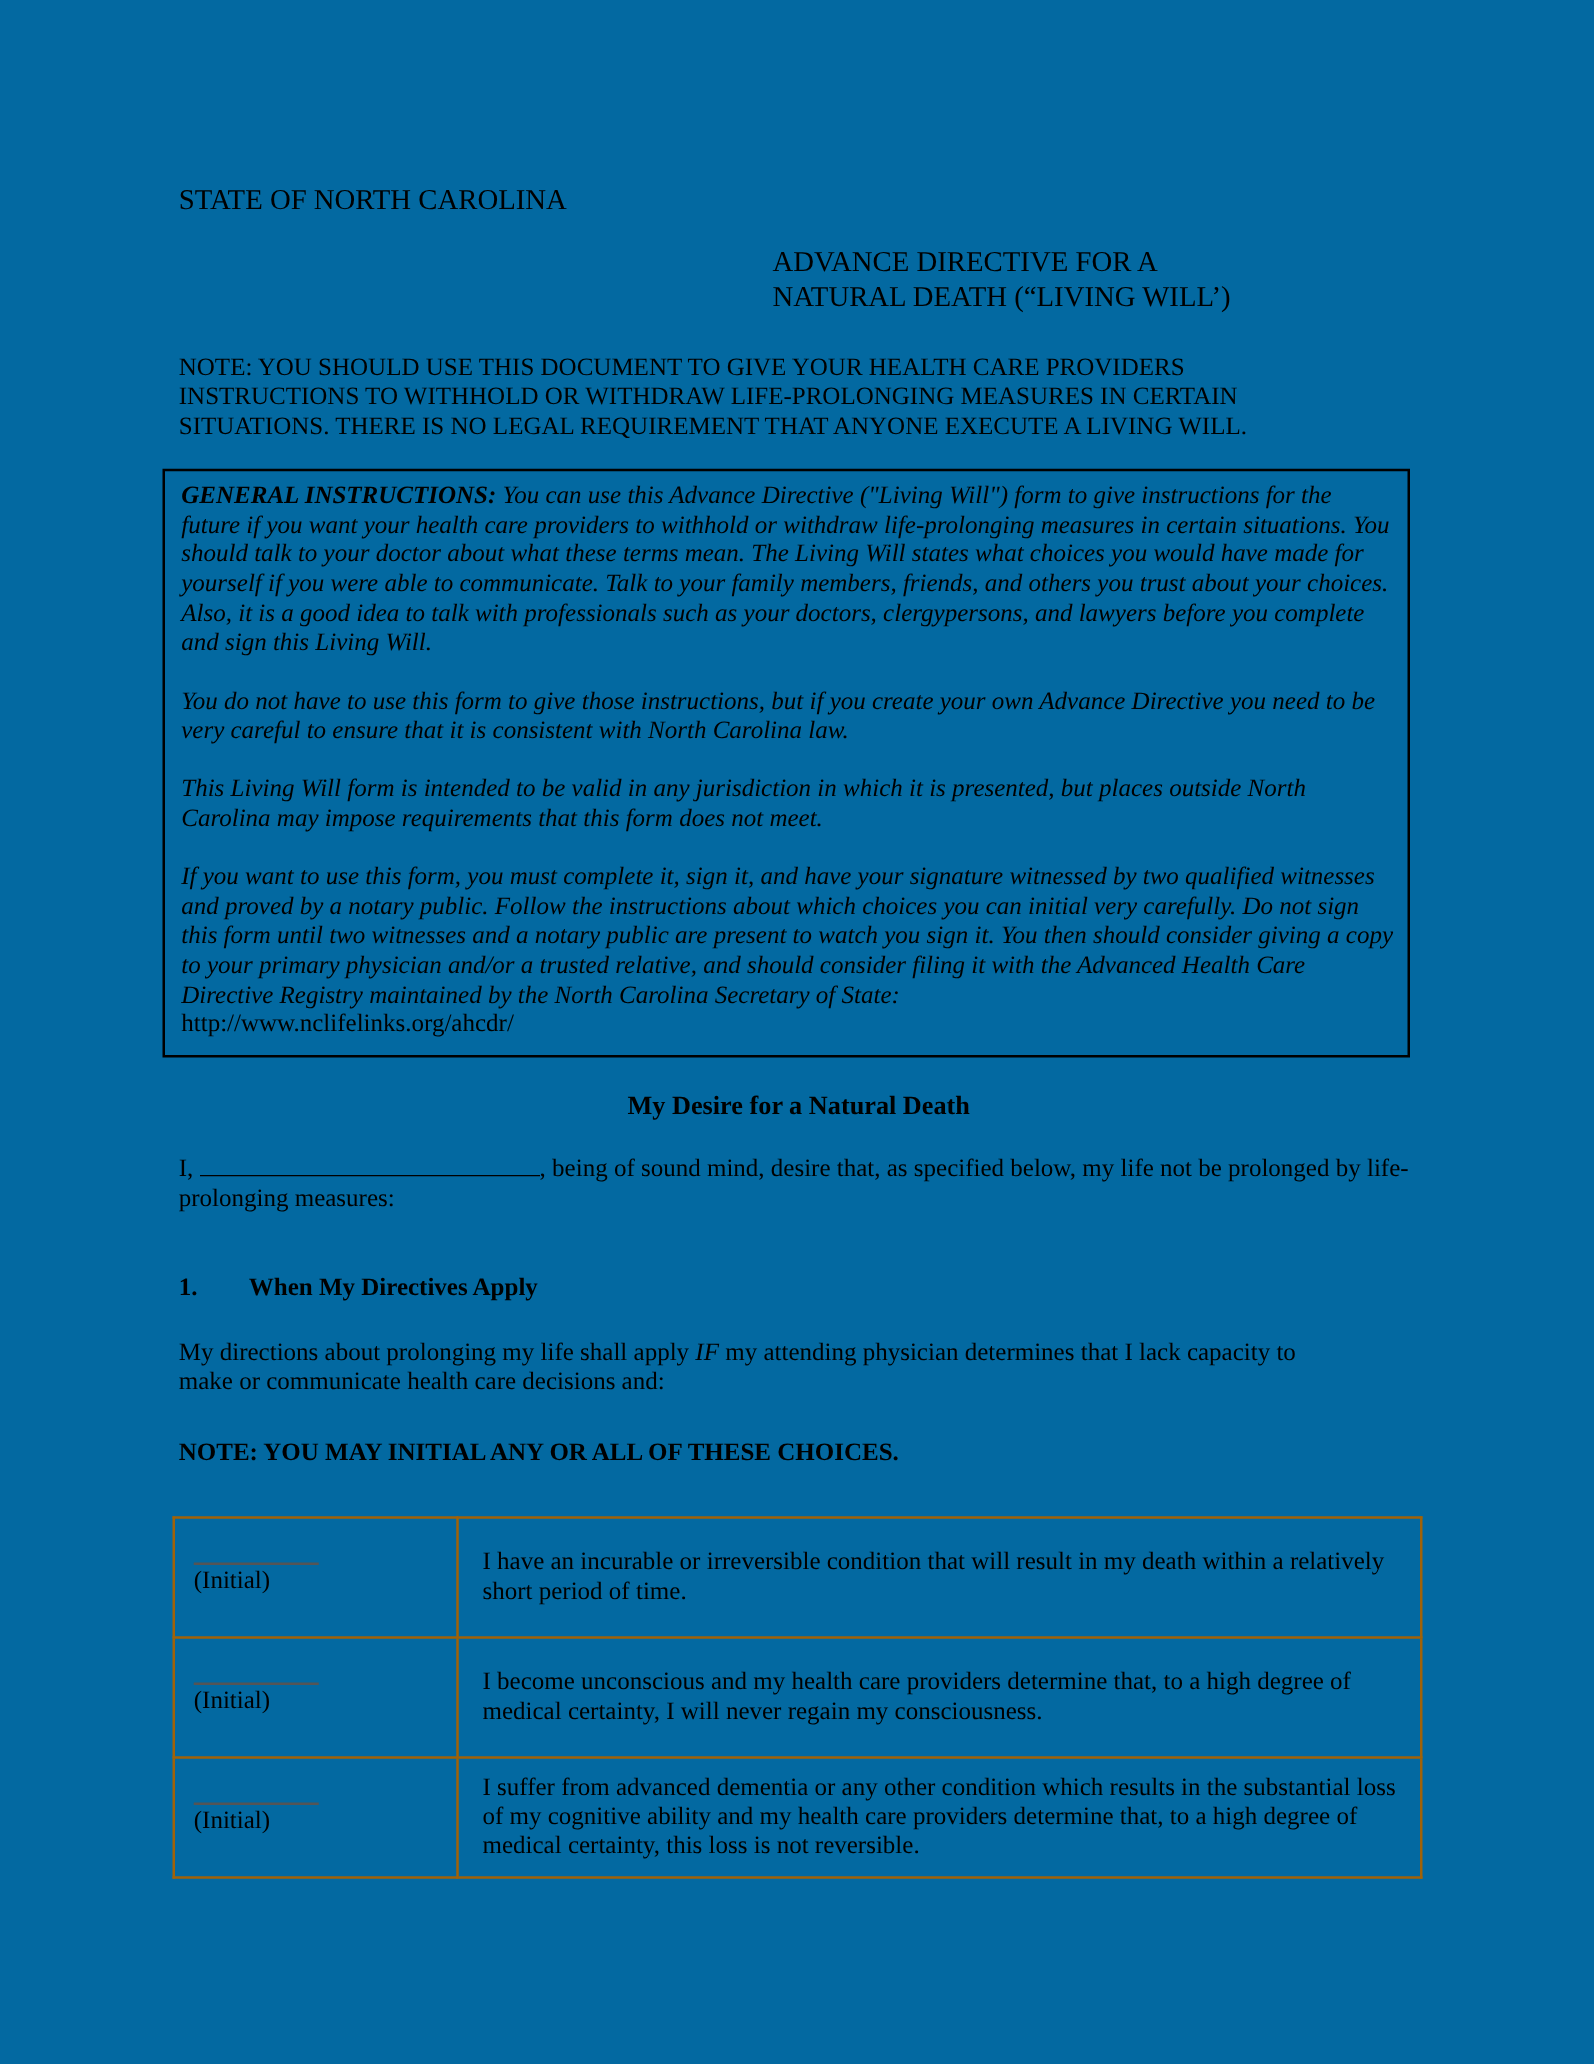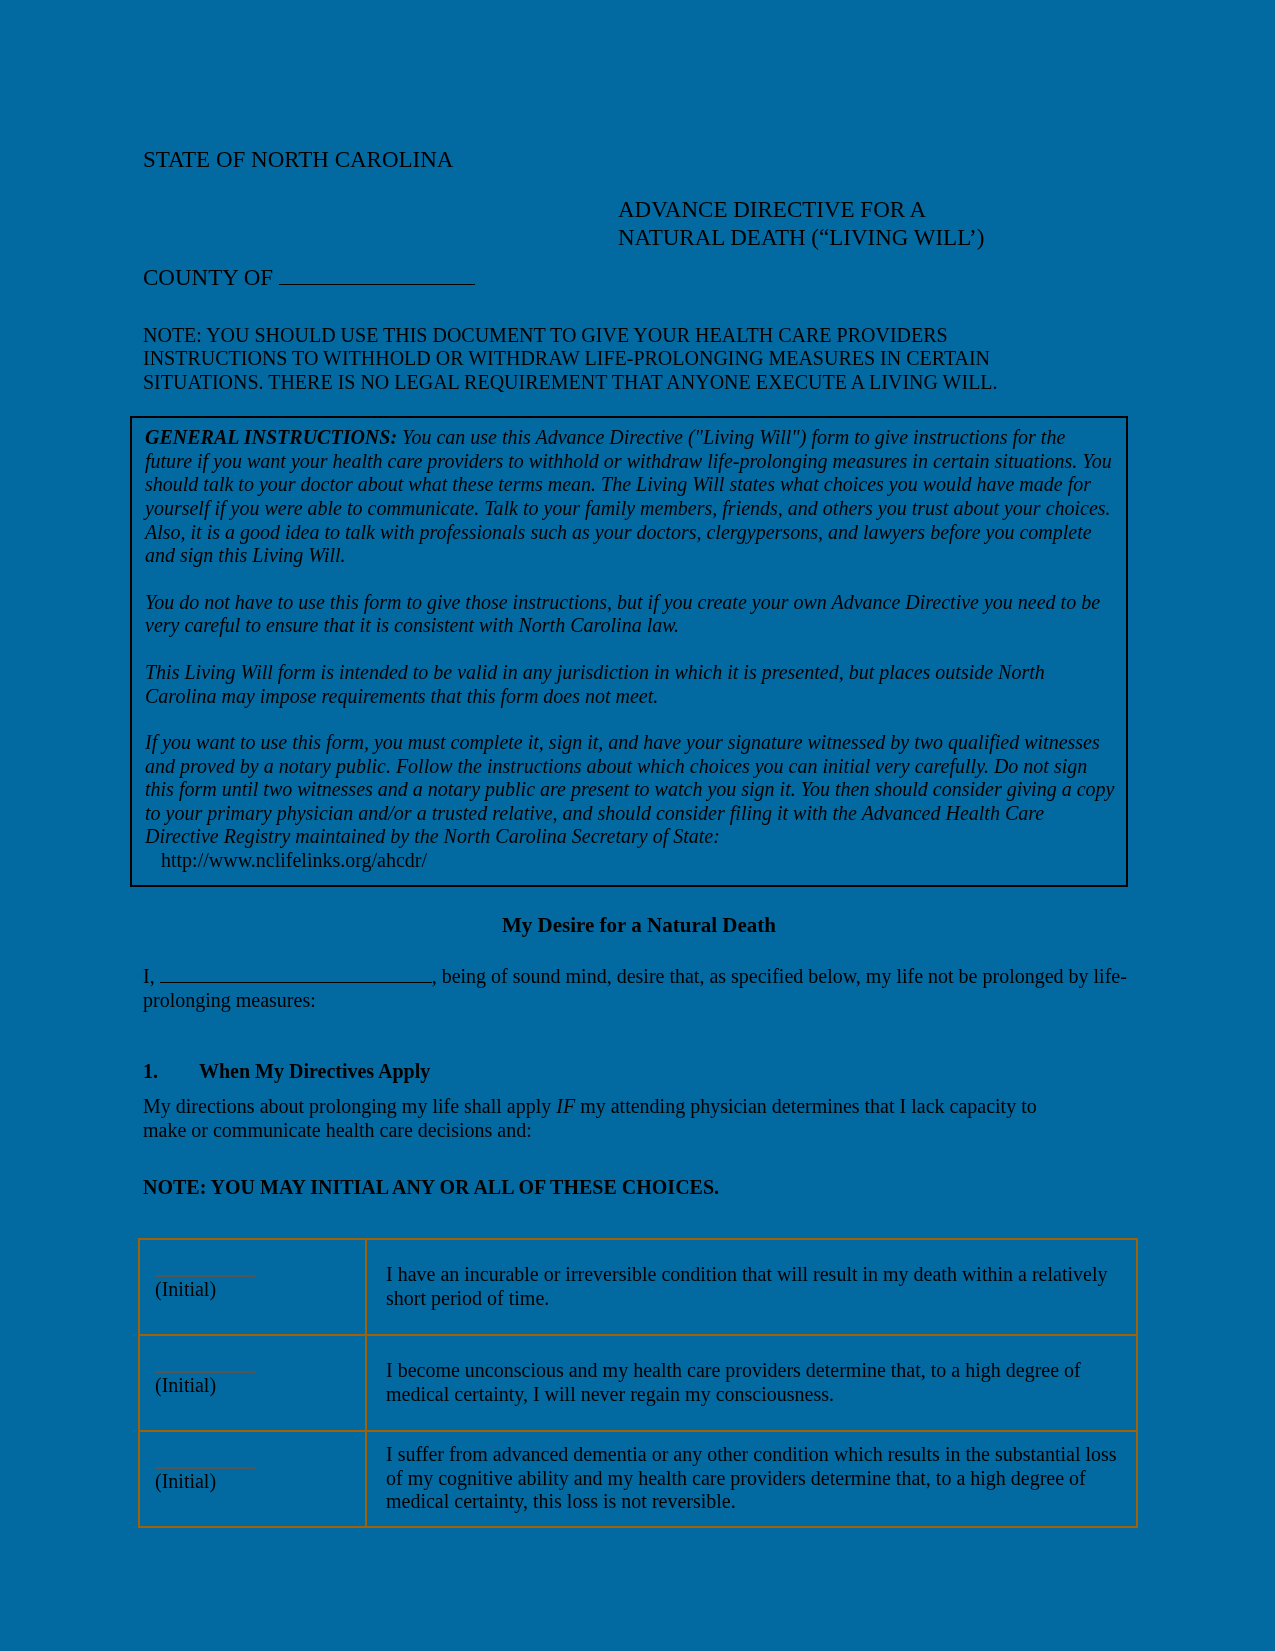--- a/index.html
+++ b/index.html
@@ -34,32 +34,32 @@
     width:998px;
     box-sizing:border-box;
     border:2px solid #000;
     padding:8px 11px 12px 13px;
     font-style:italic;
     line-height:1.18;
   }
   .gi-box p { margin:0 0 23px 0; }
   .gi-box p:last-child { margin-bottom:0; }
   .gi-label { font-weight:bold; }
-  .gi-url { font-style:normal;margin-left:16px; }
+  .gi-url { font-style:normal; }
   .section-title {
     margin-top:26px;
     text-align:center;
     font-weight:bold;
     font-size:21px;
   }
   .declaration { margin-top:28px; }
   .sec1-head { margin-top:48px; font-weight:bold; }
   .sec1-num { display:inline-block; }
   .sec1-label { display:inline-block; margin-left:36px; }
-  .apply-para { margin-top:12px; max-width:905px; }
+  .apply-para { margin-top:28px; max-width:905px; }
   .apply-if { font-style:italic; }
   .initial-note { margin-top:34px; font-weight:bold; }
   table.choices {
     margin-top:38px;
     margin-left:-5px;
     border-collapse:collapse;
     width:1000px;
     table-layout:fixed;
   }
   table.choices td {
@@ -79,24 +79,20 @@
 
 <div class="page">
 
   <div class="hdr-state">STATE OF NORTH CAROLINA</div>
 
   <div class="hdr-title-block">
     <div>ADVANCE DIRECTIVE FOR A</div>
     <div>NATURAL DEATH (“LIVING WILL’)</div>
   </div>
 
-  <div class="hdr-county">
-    <span>COUNTY OF</span>
-    <span class="blank blank-county"></span>
-  </div>
 
   <div class="note-para">NOTE: YOU SHOULD USE THIS DOCUMENT TO GIVE YOUR HEALTH CARE PROVIDERS INSTRUCTIONS TO WITHHOLD OR WITHDRAW LIFE-PROLONGING MEASURES IN CERTAIN SITUATIONS. THERE IS NO LEGAL REQUIREMENT THAT ANYONE EXECUTE A LIVING WILL.</div>
 
   <div class="gi-box">
     <p>
       <span class="gi-label">GENERAL INSTRUCTIONS:</span><span> You can use this Advance Directive ("Living Will") form to give instructions for the future if you want your health care providers to withhold or withdraw life-prolonging measures in certain situations. You should talk to your doctor about what these terms mean. The Living Will states what choices you would have made for yourself if you were able to communicate. Talk to your family members, friends, and others you trust about your choices. Also, it is a good idea to talk with professionals such as your doctors, clergypersons, and lawyers before you complete and sign this Living Will.</span>
     </p>
     <p>You do not have to use this form to give those instructions, but if you create your own Advance Directive you need to be very careful to ensure that it is consistent with North Carolina law.</p>
     <p>This Living Will form is intended to be valid in any jurisdiction in which it is presented, but places outside North Carolina may impose requirements that this form does not meet.</p>
     <p>

